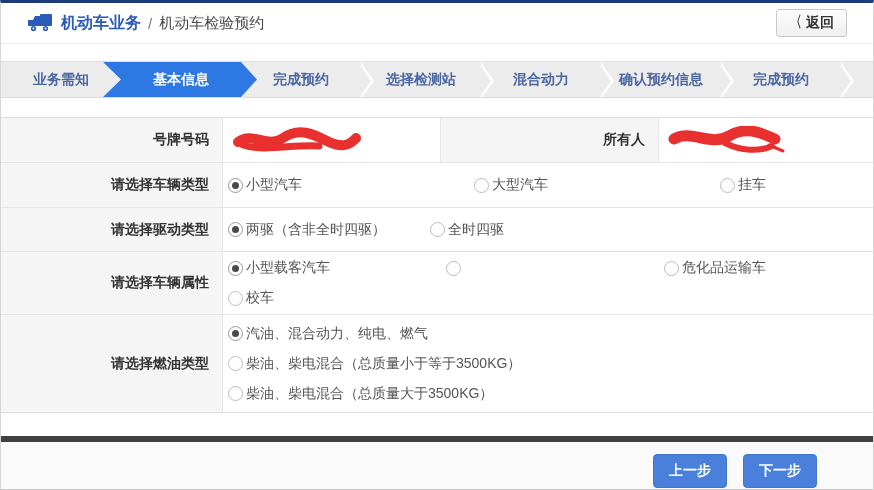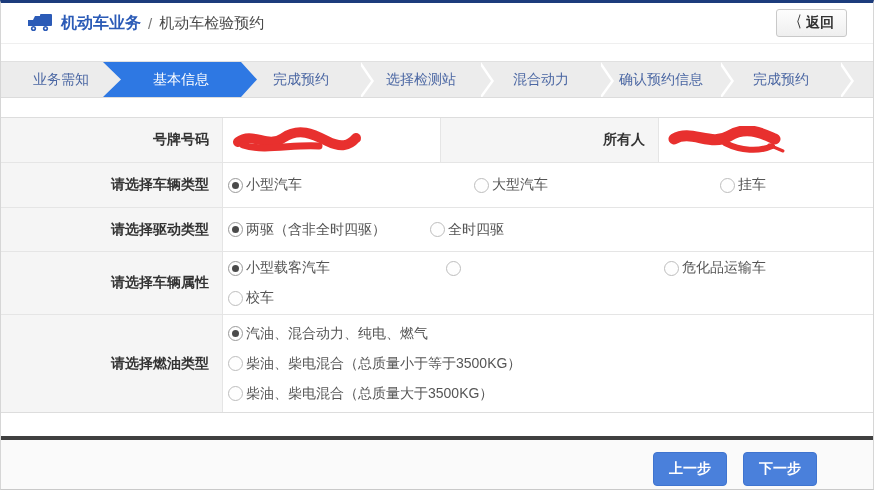--- a/index.html
+++ b/index.html
@@ -30,21 +30,21 @@
   .back-chev{margin-right:3px; font-weight:bold; transform:scale(.8,1.1); display:inline-block;}
   
   .steps{
     position:relative; display:flex; height:37px; margin-top:17px;
     background:var(--bar-bg); border-top:1px solid #e0e0e0; border-bottom:1px solid #dcdcdc;
     overflow:hidden;
   }
   .step{
     position:relative; width:120px; flex:0 0 auto;
     display:flex; align-items:center; justify-content:center;
-    font-size:14px; font-weight:normal; color:#4b67a3; cursor:pointer;
+    font-size:14px; font-weight:bold; color:#4b67a3; cursor:pointer;
   }
   .step::after{
     content:''; position:absolute; right:-13px; top:0; z-index:1;
     border-top:19px solid transparent; border-bottom:18px solid transparent;
     border-left:13px solid #ffffff;
   }
   .step::before{
     content:''; position:absolute; right:-10px; top:0; z-index:2;
     border-top:19px solid transparent; border-bottom:18px solid transparent;
     border-left:13px solid var(--bar-bg);
@@ -87,21 +87,21 @@
   }
   .radio.checked{border-color:#9a9a9a;}
   .radio.checked::after{
     content:''; position:absolute; left:3px; top:3px; right:3px; bottom:3px;
     background:#4a4a4a; border-radius:50%;
   }
   .scribble{display:block; margin-left:3px;}
   
   .footer{
     position:absolute; left:0; right:0; bottom:0; top:433px;
-    background:#fafafa; border-top:4px solid #404040;
+    background:#fafafa; border-top:6px solid #404040;
     display:flex; justify-content:flex-end; align-items:flex-start;
     padding:12px 56px 0 0;
   }
   .btn{
     background:var(--btn); color:#fff; font-size:14px; font-weight:bold;
     border:1px solid #3f74cf; border-radius:4px; padding:7px 15px;
     margin-left:16px; cursor:pointer; font-family:inherit;
   }
 </style>
 </head>

